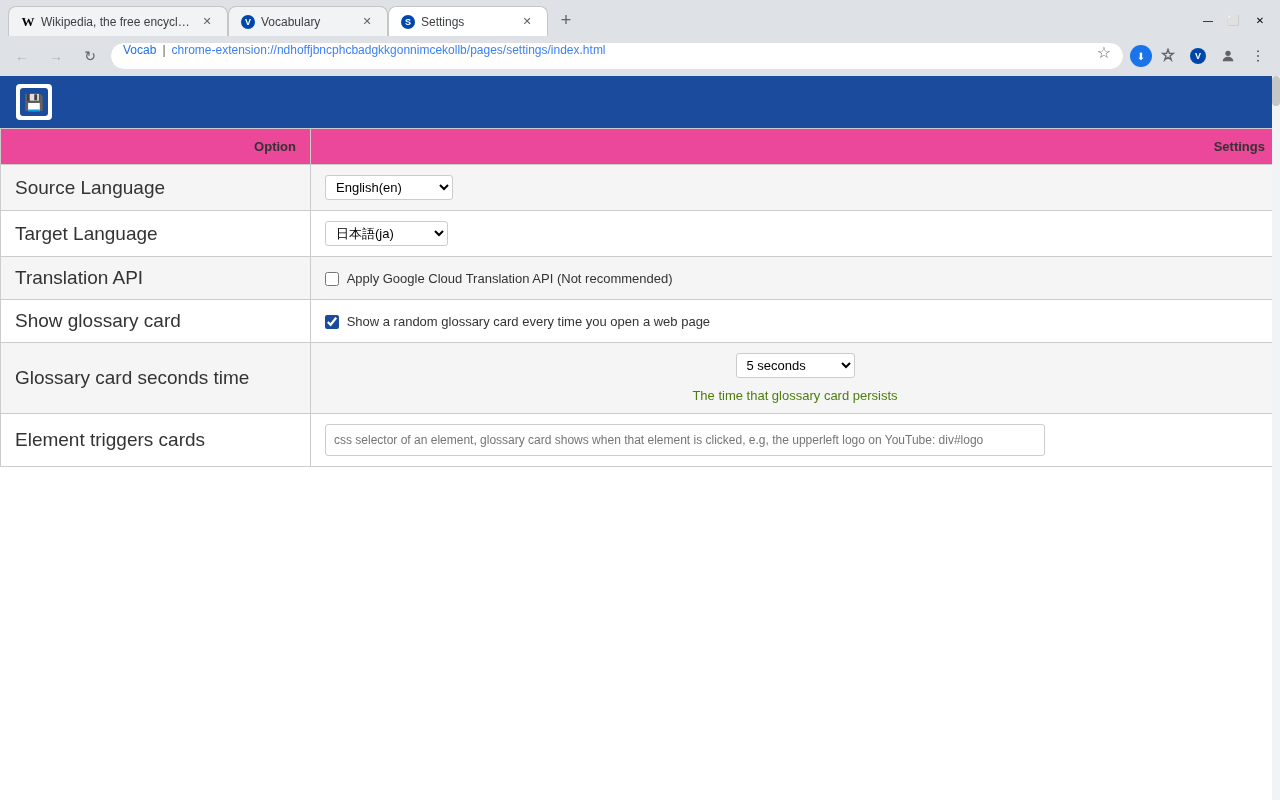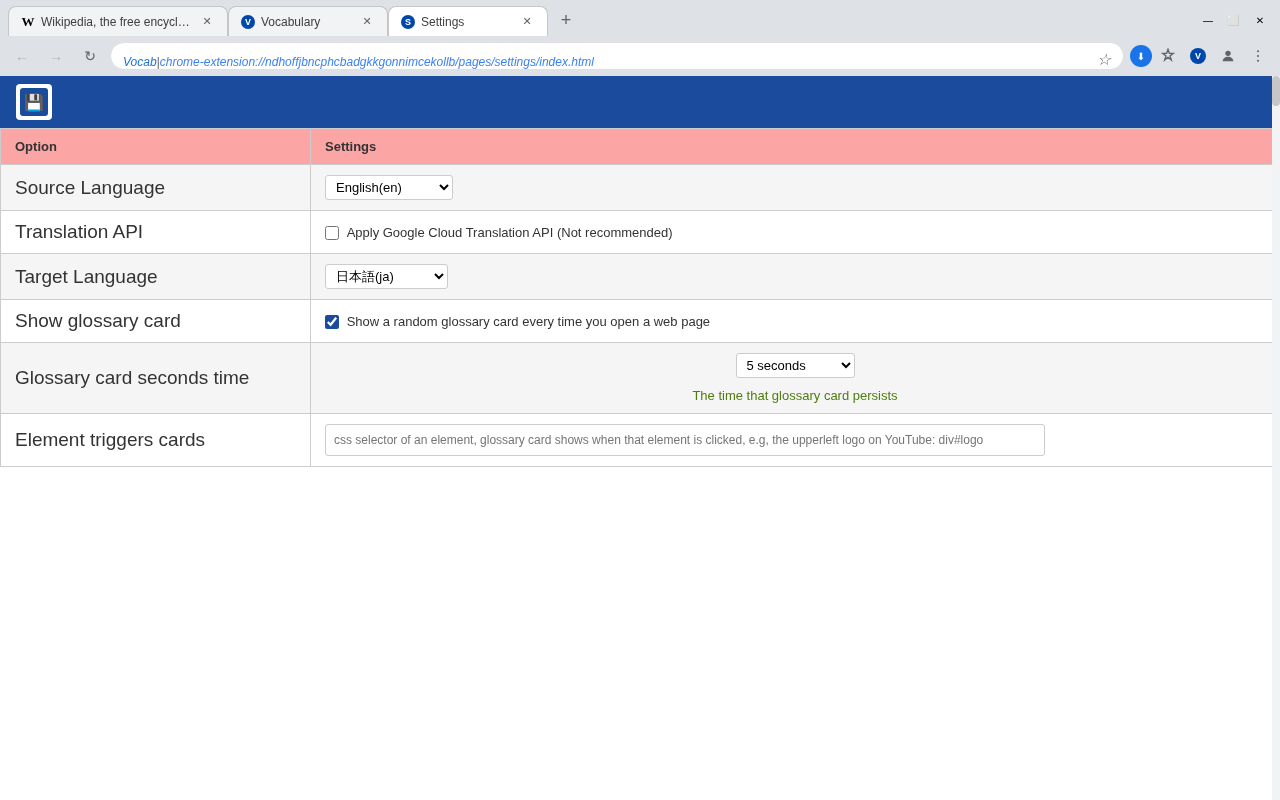--- a/index.html
+++ b/index.html
@@ -17,38 +17,38 @@
     .tab-label { flex: 1; overflow: hidden; text-overflow: ellipsis; white-space: nowrap; }
     .tab-close { width: 16px; height: 16px; display: flex; align-items: center; justify-content: center; border-radius: 50%; font-size: 11px; color: #5f6368; flex-shrink: 0; }
     .new-tab-btn { width: 28px; height: 28px; display: flex; align-items: center; justify-content: center; font-size: 18px; color: #5f6368; border-radius: 50%; cursor: pointer; margin-left: 4px; margin-bottom: 2px; }
     .window-controls { display: flex; align-items: center; gap: 2px; padding: 0 8px; padding-bottom: 4px; }
     .win-btn { width: 24px; height: 24px; display: flex; align-items: center; justify-content: center; border-radius: 50%; cursor: pointer; font-size: 10px; }
 
     
     .address-bar-row { height: 40px; background: #dee1e6; display: flex; align-items: center; padding: 0 8px; gap: 6px; }
     .nav-btn { width: 28px; height: 28px; display: flex; align-items: center; justify-content: center; border-radius: 50%; cursor: pointer; color: #5f6368; font-size: 14px; }
     .nav-btn.disabled { color: #b0b3b5; cursor: default; }
-    .address-bar { flex: 1; height: 28px; background: #fff; border-radius: 14px; display: flex; align-items: flex-end; padding: 0 12px; font-size: 12px; color: #3c4043; gap: 0; border: 1px solid #e0e0e0; font-style: italic; }
+    .address-bar { flex: 1; height: 28px; background: #fff; border-radius: 14px; display: flex; align-items: flex-start; padding: 0 12px; font-size: 12px; color: #3c4043; gap: 6px; border: 1px solid #e0e0e0; }
     .address-text { flex: 1; overflow: hidden; text-overflow: ellipsis; white-space: nowrap; color: #3b82f6; }
     .address-icons { display: flex; align-items: center; gap: 4px; }
     .toolbar-icons { display: flex; align-items: center; gap: 2px; }
     .toolbar-icon-btn { width: 28px; height: 28px; display: flex; align-items: center; justify-content: center; border-radius: 50%; cursor: pointer; color: #5f6368; font-size: 14px; }
 
     
     .page-content { flex: 1; background: #fff; overflow: hidden; position: relative; }
 
     
     .ext-header { background: #1a4b9c; height: 52px; display: flex; align-items: center; padding: 0 16px; }
     .ext-logo { width: 36px; height: 36px; background: #fff; border-radius: 4px; display: flex; align-items: center; justify-content: center; }
     .ext-logo-inner { width: 28px; height: 28px; background: #1a4b9c; border-radius: 3px; display: flex; align-items: center; justify-content: center; color: #fff; font-size: 18px; }
 
     
     .settings-table { width: 100%; border-collapse: collapse; border: 1px solid #ccc; }
     .settings-table th, .settings-table td { border: 1px solid #ccc; padding: 10px 14px; vertical-align: middle; }
-    .settings-table thead th { background: #fca5a5; font-weight: 600; font-size: 13px; color: #333; text-align: left; }
+    .settings-table thead th { background: #ec4899; font-weight: 600; font-size: 13px; color: #333; text-align: right; }
     .settings-table tbody tr { background: #fff; }
     .settings-table tbody tr:nth-child(odd) { background: #f5f5f5; }
     .col-option { width: 310px; font-size: 19px; color: #333; }
     .col-settings { font-size: 13px; color: #333; }
 
     select { padding: 3px 24px 3px 6px; font-size: 13px; border: 1px solid #ccc; border-radius: 3px; background: #fff; cursor: pointer; appearance: auto; }
     input[type="checkbox"] { width: 14px; height: 14px; cursor: pointer; accent-color: #1a4b9c; vertical-align: middle; margin-right: 4px; }
     .checkbox-label { vertical-align: middle; font-size: 13px; }
     .fadeout-row { display: flex; align-items: center; gap: 10px; flex-direction: column; }
     .fadeout-hint { font-size: 13px; color: #4d7c0f; }
@@ -169,41 +169,41 @@
               <option>Chinese(zh)</option>
               <option>Korean(ko)</option>
               <option>French(fr)</option>
               <option>German(de)</option>
               <option>Spanish(es)</option>
             </select>
           </td>
         </tr>
 
         <tr>
-          <td class="col-option">Translation API</td>
-          <td class="col-settings">
-            <label>
-              <input type="checkbox" style="">
-              <span class="checkbox-label">Apply Google Cloud Translation API (Not recommended)</span>
-            </label>
-          </td>
-        </tr>
-
-        <tr>
           <td class="col-option">Target Language</td>
           <td class="col-settings">
             <select>
               <option selected="">日本語(ja)</option>
               <option>English(en)</option>
               <option>Chinese(zh)</option>
               <option>Korean(ko)</option>
               <option>French(fr)</option>
               <option>German(de)</option>
               <option>Spanish(es)</option>
             </select>
+          </td>
+        </tr>
+
+        <tr>
+          <td class="col-option">Translation API</td>
+          <td class="col-settings">
+            <label>
+              <input type="checkbox" style="">
+              <span class="checkbox-label">Apply Google Cloud Translation API (Not recommended)</span>
+            </label>
           </td>
         </tr>
 
         <tr>
           <td class="col-option">Show glossary card</td>
           <td class="col-settings">
             <label>
               <input type="checkbox" checked="" style="">
               <span class="checkbox-label">Show a random glossary card every time you open a web page</span>
             </label>

